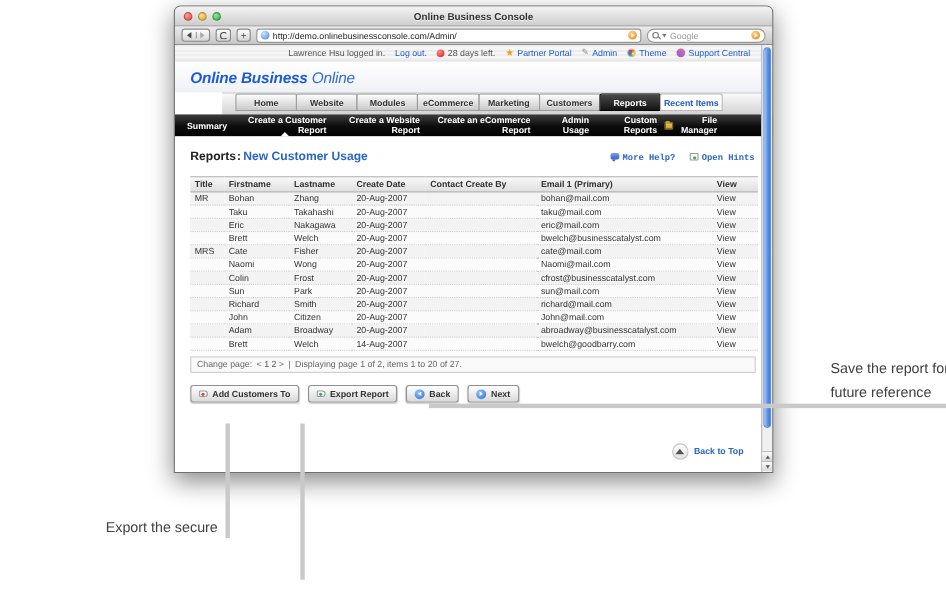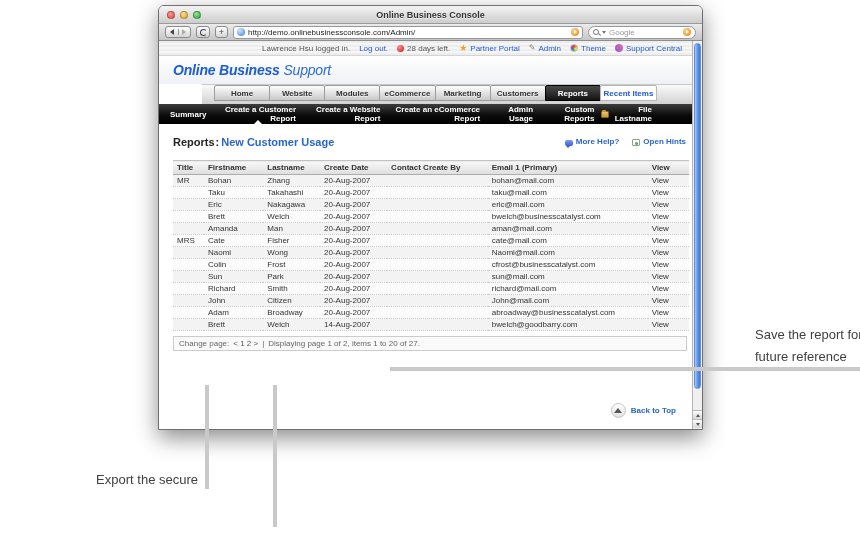--- a/index.html
+++ b/index.html
@@ -84,21 +84,21 @@
     border-radius:1px; position:relative; }
   .folder-ic::before { content:""; position:absolute; top:-2px; left:0; width:4px; height:2px; background:#c99a2e; border-radius:1px 1px 0 0;}
 
   
   .content { position:relative; height:305px; background:#fff; }
   .pagehead { display:flex; align-items:baseline; padding:12px 16px 0 14px; }
   .crumb { font-size:11px; font-weight:bold; color:#222; }
   .crumb .sep { margin:0 2px 0 1px; }
   .pagetitle { font-size:11px; font-weight:bold; color:#2a66c8; }
   .headlinks { margin-left:auto; display:flex; gap:13px; font-size:8px; font-weight:bold; color:#2a66c8; }
-  .headlinks .hl { display:flex; align-items:flex-end; gap:3px; }
+  .headlinks .hl { display:flex; align-items:flex-start; gap:3px;font-family:Liberation Mono, monospace; }
   .bubble-ic { width:8px; height:6px; background:linear-gradient(#7b9bf0,#3b5fd0); border-radius:2px; position:relative; }
   .bubble-ic::after{ content:""; position:absolute; left:1px; bottom:-2px; border-left:2px solid transparent; border-right:2px solid transparent; border-top:2px solid #3b5fd0;}
   .hints-ic { width:8px; height:7px; border:1px solid #9a9a9a; background:#fff; border-radius:1px; position:relative; }
   .hints-ic::after { content:""; position:absolute; left:2px; top:2px; width:3px; height:3px; border-radius:50%; background:#46b53a; }
 
   table.report { width:516px; margin:12px 15px 0 14px; border-collapse:collapse; table-layout:fixed; }
   table.report th { font-size:8px; font-weight:bold; color:#333; text-align:left; padding:2px 4px; height:14px;
     background:linear-gradient(#f7f7f7,#dedede); border-top:1px solid #c2c2c2; border-bottom:1px solid #adadad; }
   table.report td { font-size:8px; color:#333; padding:0 4px; height:12px; border-bottom:1px dotted #c9c9c9;
     white-space:nowrap; overflow:hidden; }
@@ -208,21 +208,21 @@
         <span class="wheel"></span>
         <span>Theme</span>
       </span>
       <span class="link">
         <span class="support-ic"></span>
         <span>Support Central</span>
       </span>
     </div>
 
     <div class="logoband">
-      <span class="logo"><b>Online Business</b>&nbsp;<span class="lt">Support</span></span>
+      <span class="logo"><b>Online Business</b>&nbsp;<span class="lt">Online</span></span>
     </div>
 
     <div class="tabband">
       <div class="tab">Home</div>
       <div class="tab">Website</div>
       <div class="tab">Modules</div>
       <div class="tab">eCommerce</div>
       <div class="tab">Marketing</div>
       <div class="tab">Customers</div>
       <div class="tab active">Reports</div>
@@ -231,21 +231,21 @@
 
     <div class="subnav">
       <span class="item">Summary</span>
       <span class="item active">Create a Customer Report</span>
       <span class="item">Create a Website Report</span>
       <span class="item">Create an eCommerce Report</span>
       <span class="item">Admin Usage</span>
       <span class="item">Custom Reports</span>
       <span class="filemanager">
         <span class="folder-ic"></span>
-        <span>File Lastname</span>
+        <span>File Manager</span>
       </span>
     </div>
 
     <div class="content">
       <div class="pagehead">
         <span class="crumb"><span>Reports</span><span class="sep">:</span></span>
         <span class="pagetitle">New Customer Usage</span>
         <span class="headlinks">
           <span class="hl">
             <span class="bubble-ic"></span>
@@ -301,29 +301,20 @@
             <tr>
               <td></td>
               <td>Brett</td>
               <td>Welch</td>
               <td>20-Aug-2007</td>
               <td></td>
               <td>bwelch@businesscatalyst.com</td>
               <td>View</td>
             </tr>
             <tr>
-              <td></td>
-              <td>Amanda</td>
-              <td>Man</td>
-              <td>20-Aug-2007</td>
-              <td></td>
-              <td>aman@mail.com</td>
-              <td>View</td>
-            </tr>
-            <tr>
               <td>MRS</td>
               <td>Cate</td>
               <td>Fisher</td>
               <td>20-Aug-2007</td>
               <td></td>
               <td>cate@mail.com</td>
               <td>View</td>
             </tr>
             <tr>
               <td></td>
@@ -391,20 +382,42 @@
           </tbody>
       </table>
 
       <div class="pagebar">
         <span>Change page:</span>
         <span class="pager">&lt; 1 2 &gt;</span>
         <span>|</span>
         <span>Displaying page 1 of 2, items 1 to 20 of 27.</span>
       </div>
 
+      <div class="btnrow">
+        <button class="btn">
+          <span class="tag-ic tag-red"></span>
+          <span>Add Customers To</span>
+        </button>
+        <button class="btn">
+          <span class="tag-ic tag-green"></span>
+          <span>Export Report</span>
+        </button>
+        <button class="btn">
+          <span class="circ-ic">
+              <i class="tl"></i>
+            </span>
+          <span>Back</span>
+        </button>
+        <button class="btn">
+          <span class="circ-ic">
+              <i class="tr"></i>
+            </span>
+          <span>Next</span>
+        </button>
+      </div>
 
       <div class="backtotop">
         <span class="btt-ic">
             <i></i>
           </span>
         <span>Back to Top</span>
       </div>
     </div>
 
     <div class="scrollbar">

